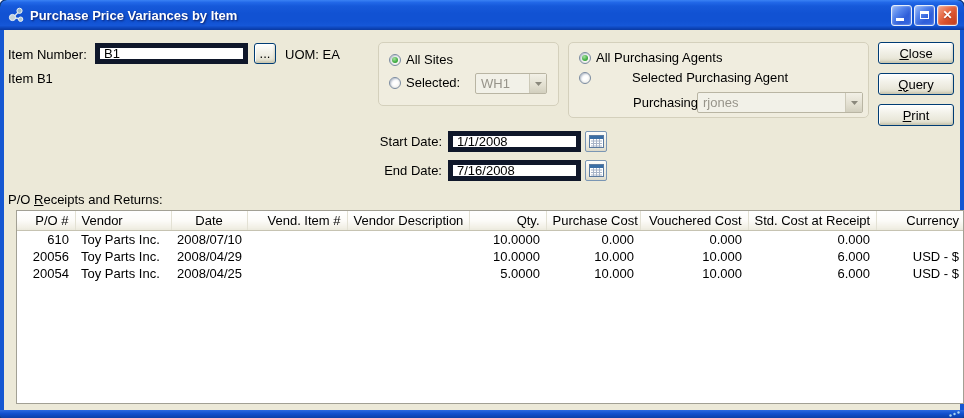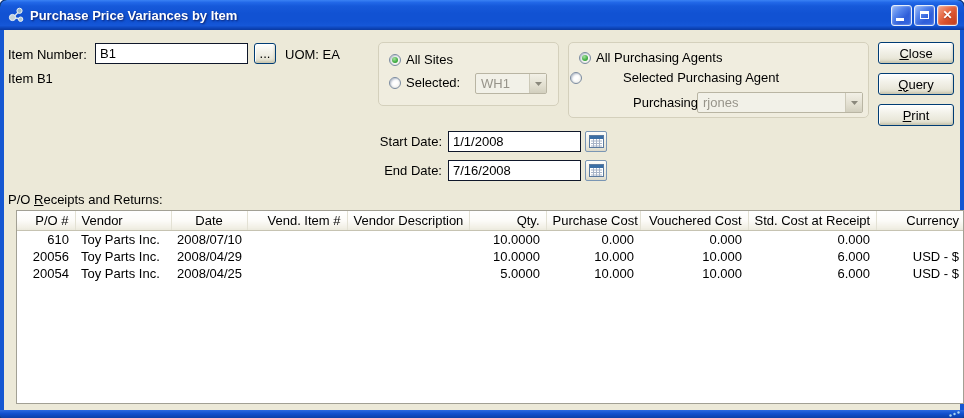--- a/index.html
+++ b/index.html
@@ -32,22 +32,22 @@
   .glyph-max { width: 9px; height: 8px; border: 1px solid #fff; border-top: 3px solid #fff; }
   .glyph-x { color: #fff; font-size: 12px; font-weight: bold; line-height: 1; text-shadow: 0 1px 1px rgba(100,20,0,.5); }
   
   .body {
     position: relative; height: 380px; background: #ECE9D8;
     border-left: 4px solid #1557D2; border-right: 4px solid #1557D2;
   }
   .body > * { position: absolute; }
   .label { color: #000; white-space: nowrap; line-height: 15px; }
   .xp-input {
-    border: 1px solid #0f172a; background: #fff; color: #000;
-    font: 13px "Liberation Sans", sans-serif; padding: 1px 4px;
+    border: 5px solid #0f172a; background: #fff; color: #000;
+    font: 13px "Liberation Sans", sans-serif; padding: 1px 4px; text-decoration: underline;
   }
   .xp-btn {
     border: 1px solid #003C74; border-radius: 3px; color: #000; cursor: pointer;
     background: linear-gradient(180deg,#fff 0%,#F3F2EA 38%,#EAE8DB 72%,#DCDAC5 100%);
     box-shadow: inset 1px 1px 0 rgba(255,255,255,.9), inset -1px -2px 2px rgba(180,176,150,.45);
     font: 13px "Liberation Sans", sans-serif;
   }
   .xp-btn.action { width: 76px; height: 22px; }
   .groupbox { border: 1px solid #D4D0BC; border-radius: 5px; background: #F0EDDF; }
   .groupbox > * { position: absolute; }
@@ -146,21 +146,21 @@
             </svg>
           </span>
       </div>
     </div>
 
     <div class="groupbox" style="left:564px; top:12px; width:301px; height:76px;">
       <label class="radio" style="left:10px; top:7px;">
         <span class="radio-dot checked"></span>
         <span class="radio-text">All Purchasing Agents</span>
       </label>
-      <label class="radio" style="left:1px; top:27px;gap:41px;">
+      <label class="radio" style="left:10px; top:27px;gap:41px;">
         <span class="radio-dot"></span>
         <span class="radio-text">Selected Purchasing Agent</span>
       </label>
       <span class="label" style="left:24px; top:52px;margin-left:40px;">Purchasing Agent:</span>
       <div class="combo" style="left:128px; top:49px; width:166px; height:21px;">
         <span class="combo-text">rjones</span>
         <span class="combo-arrow">
             <svg width="7" height="4" viewBox="0 0 7 4">
               <path d="M0 0 L7 0 L3.5 4 Z" fill="#8A887C"></path>
             </svg>

